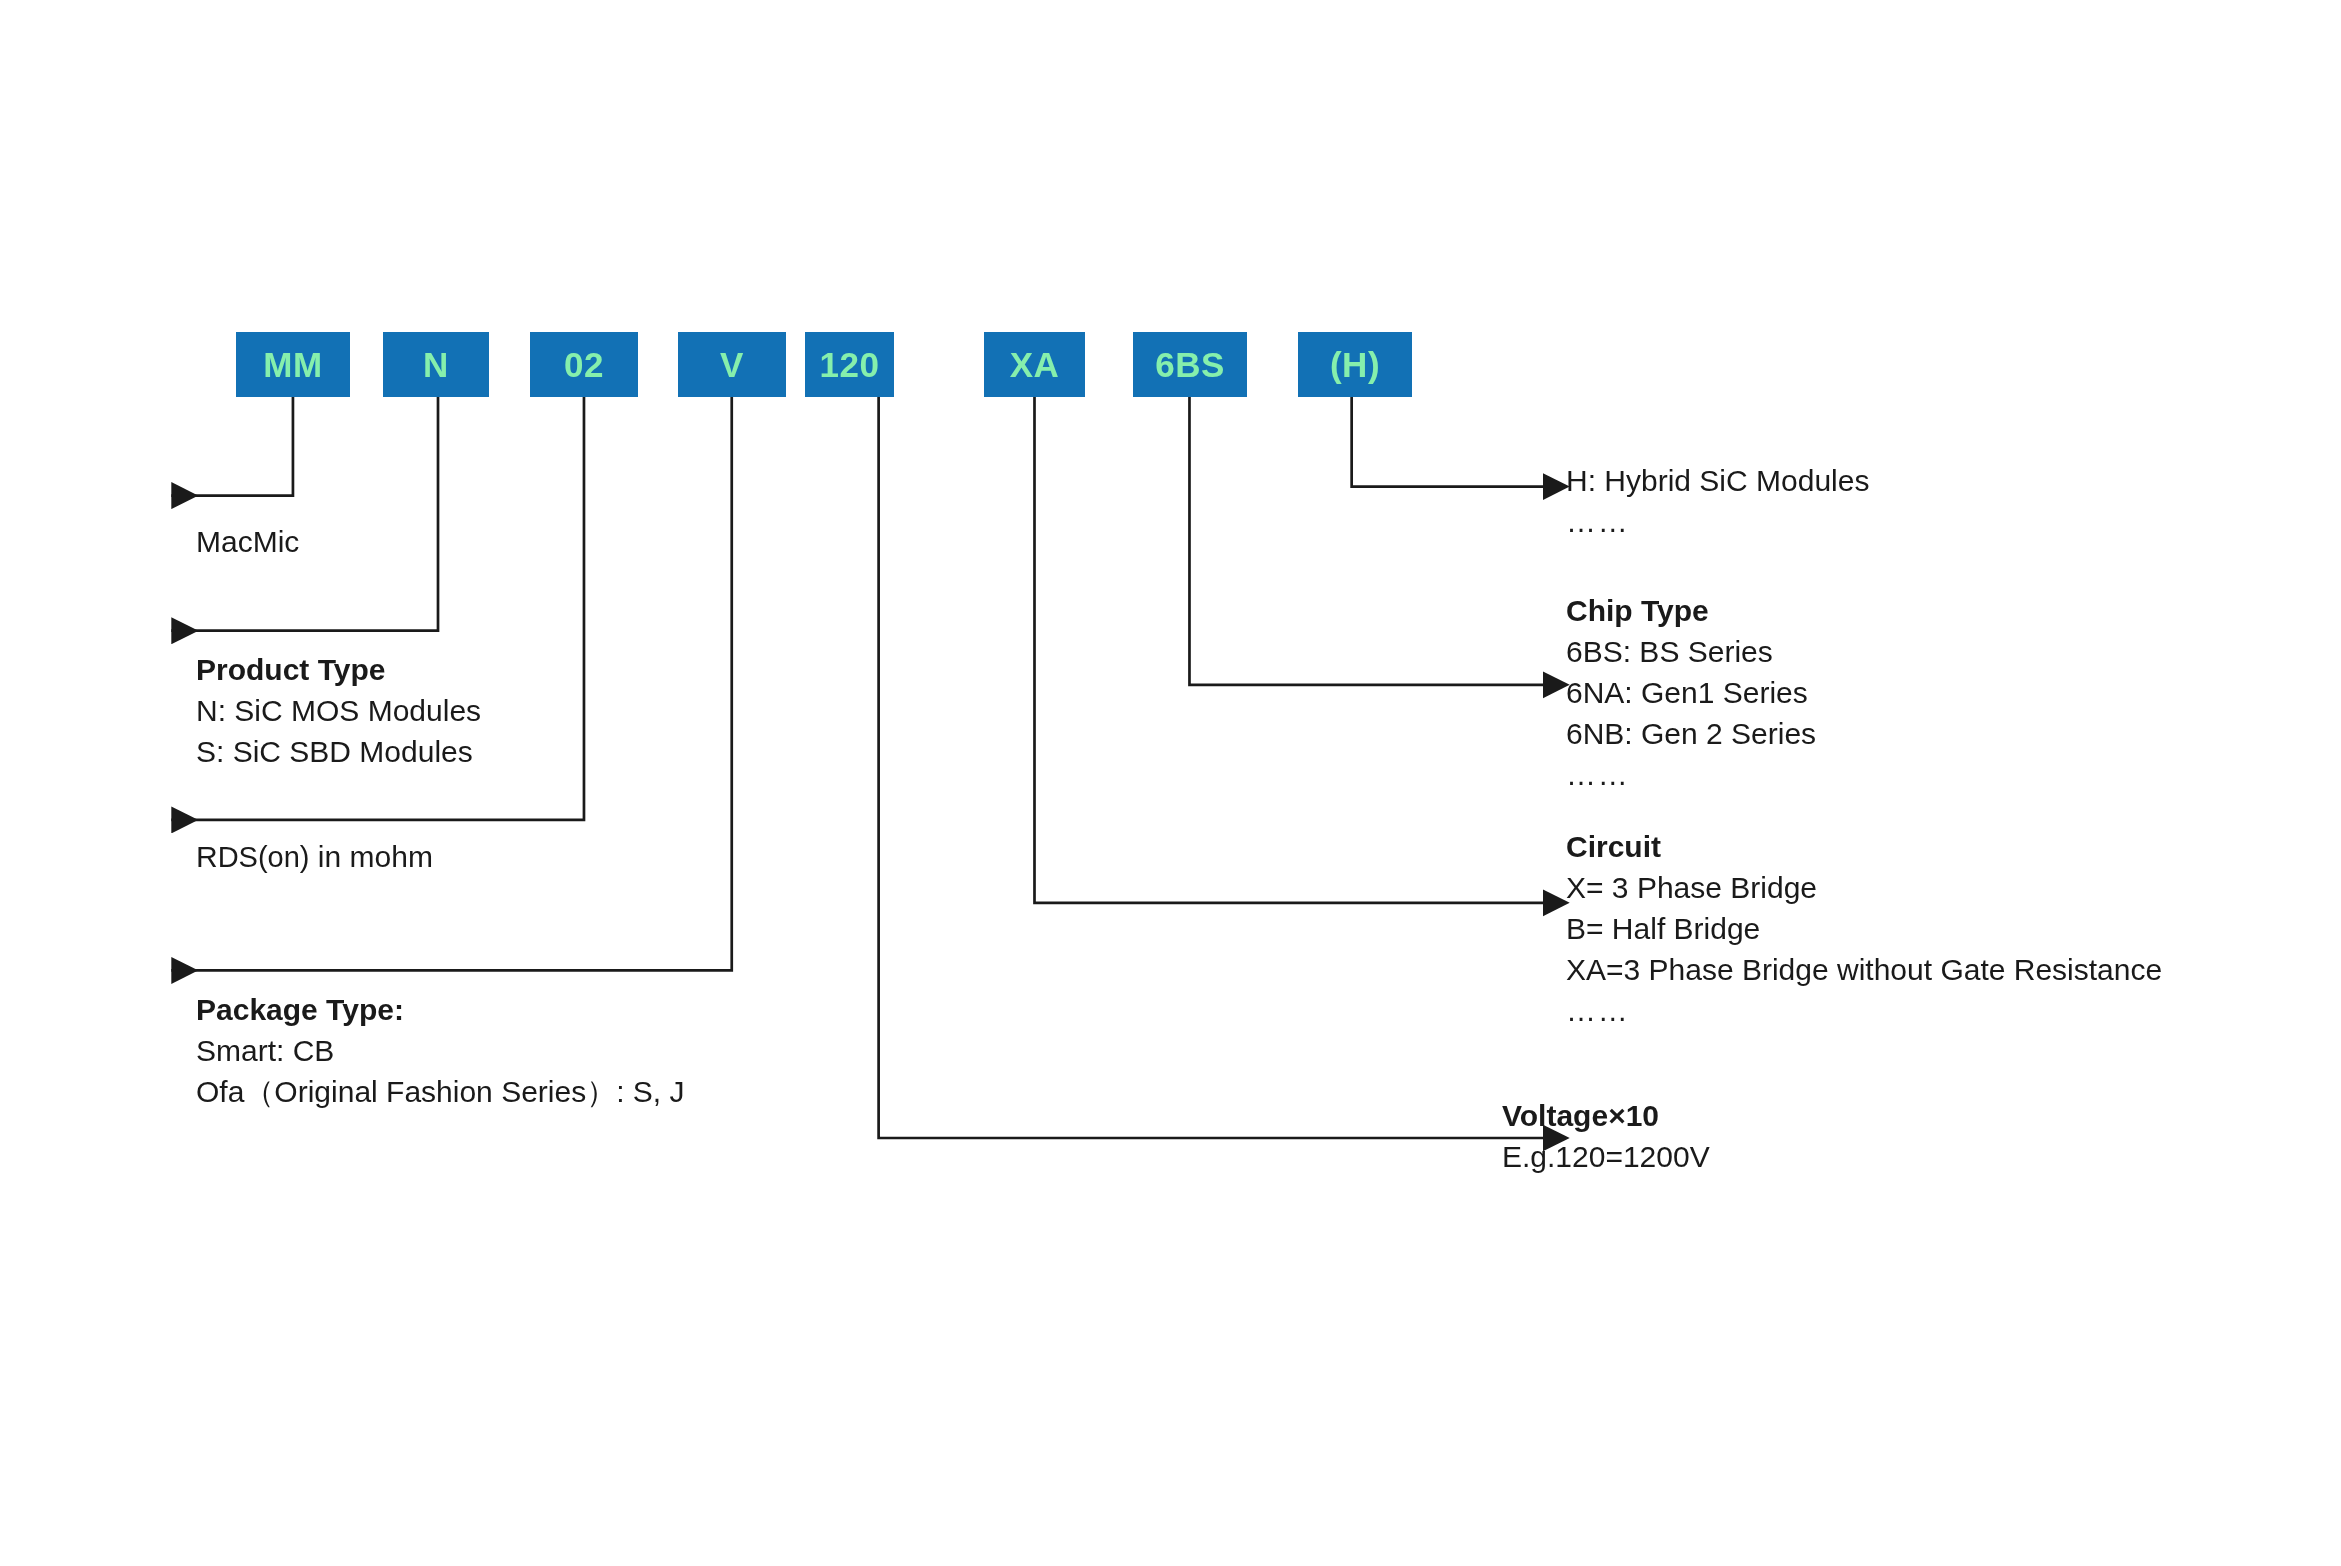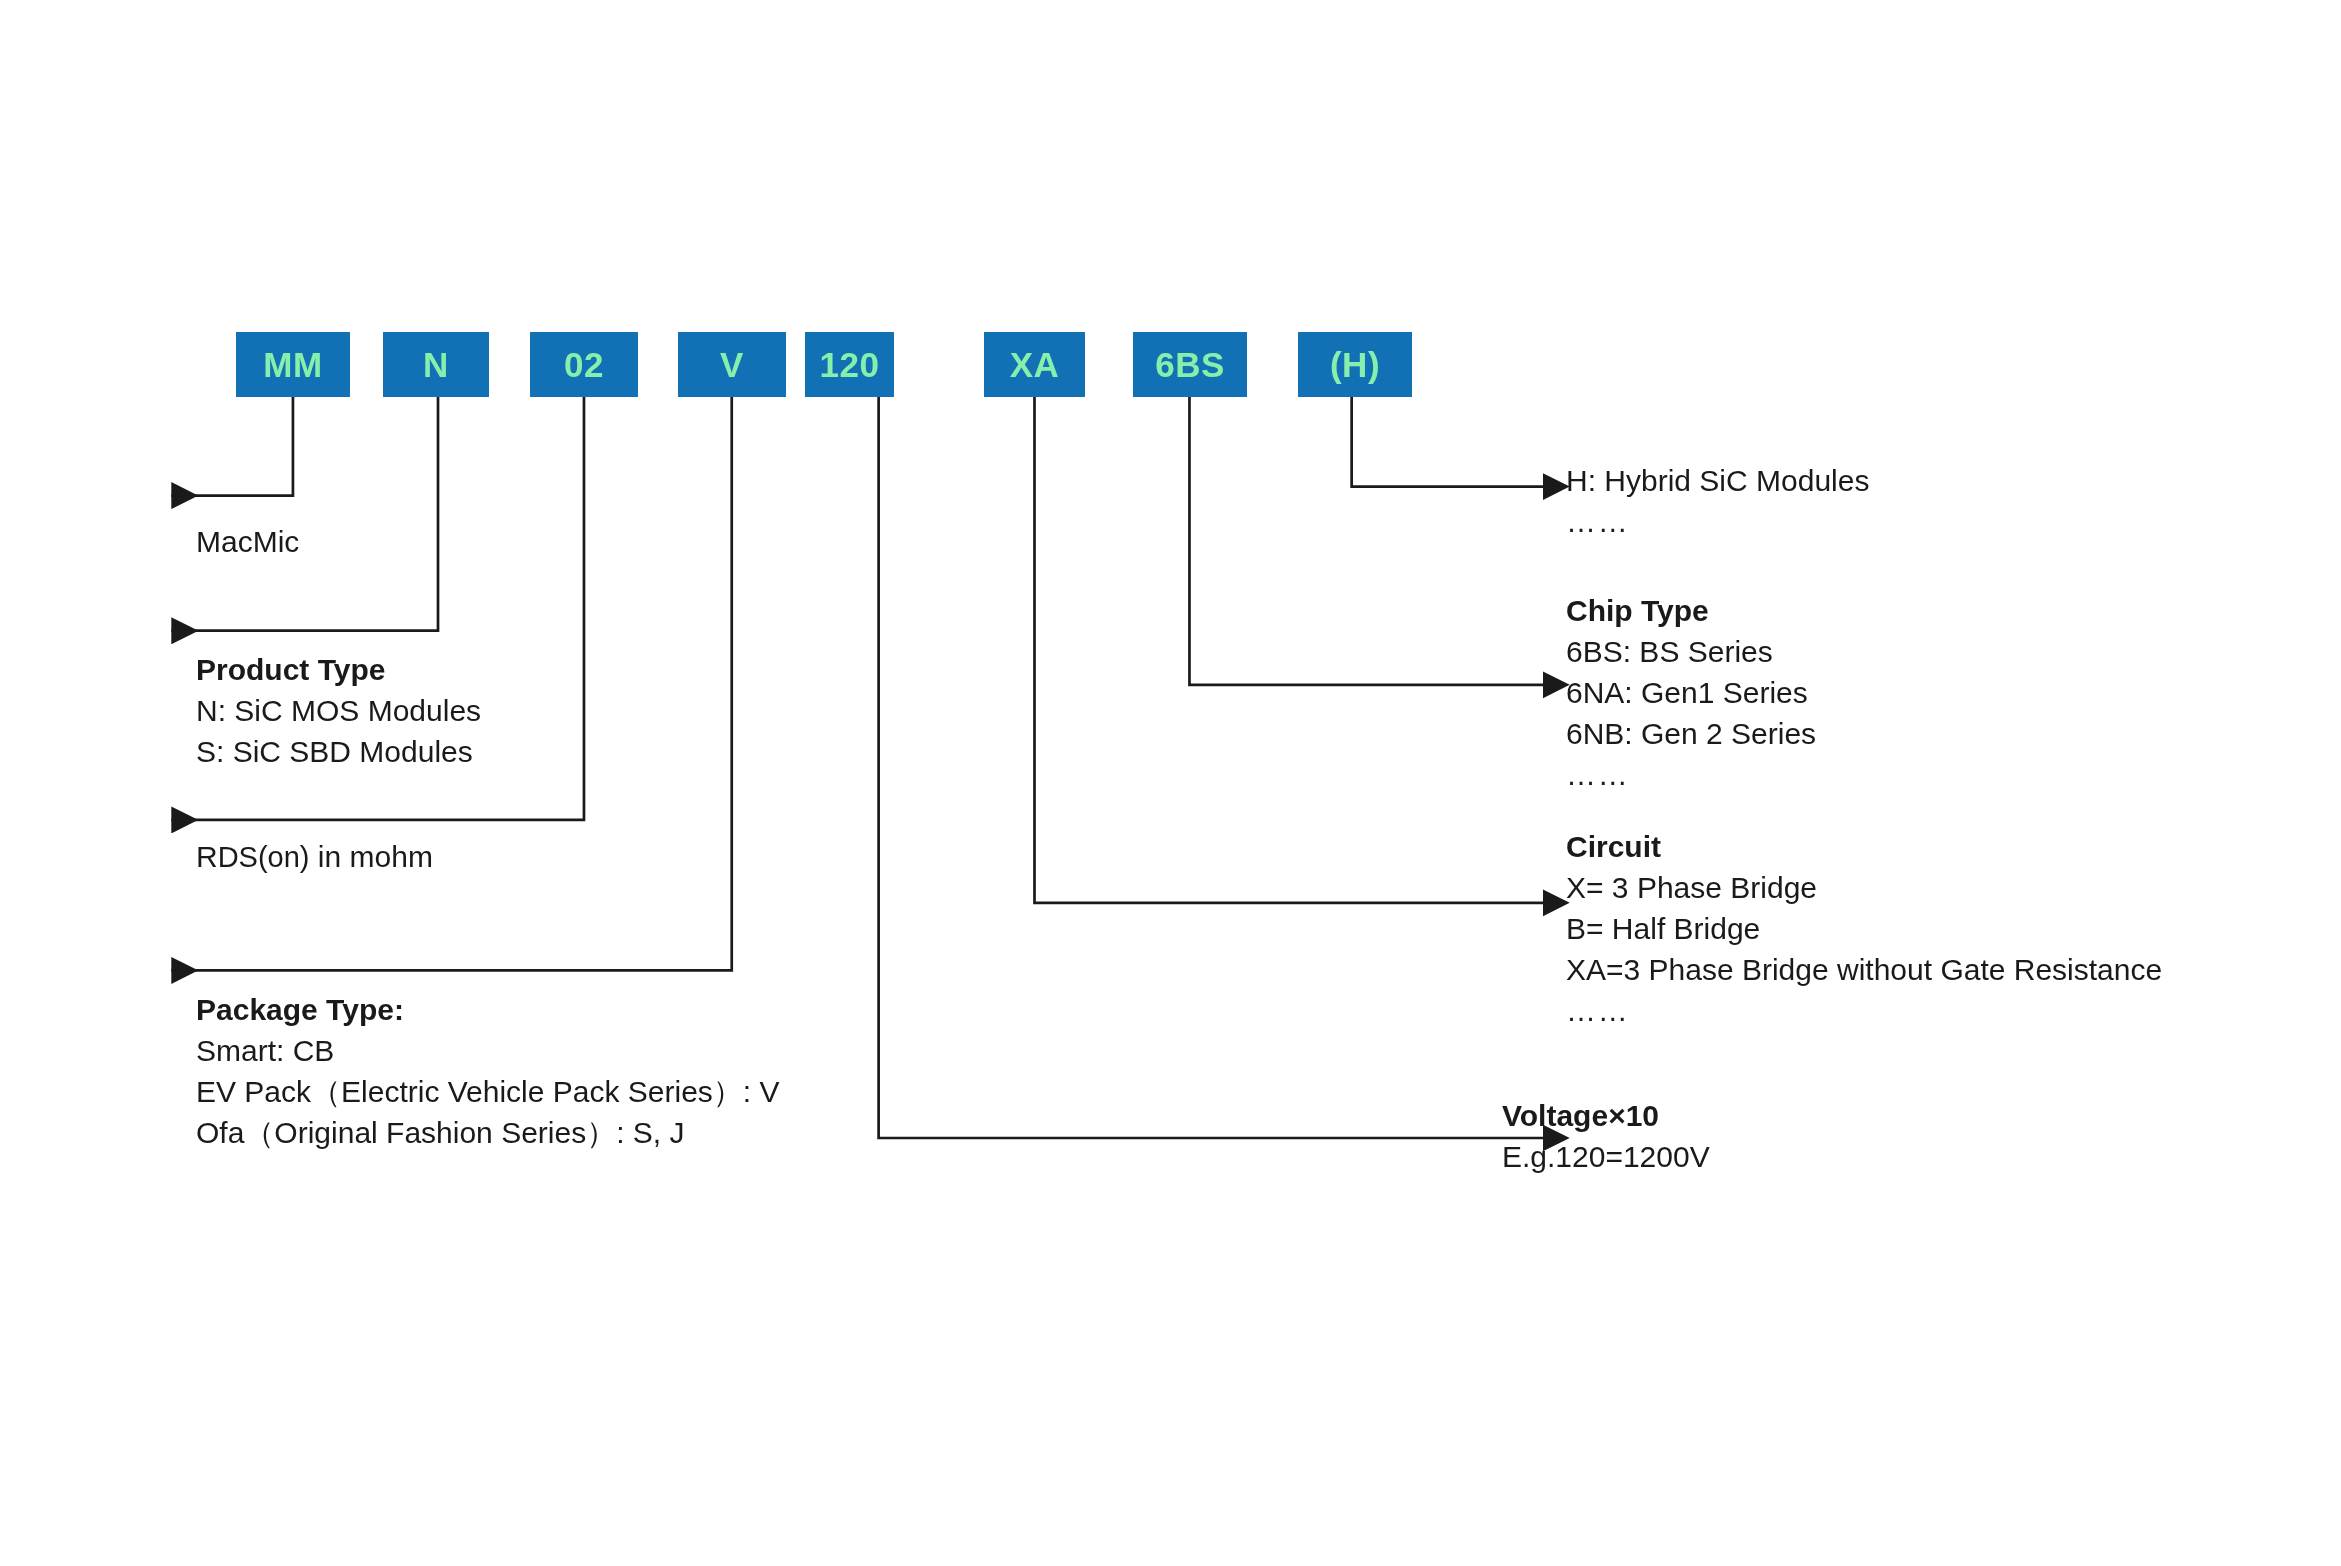--- a/index.html
+++ b/index.html
@@ -119,21 +119,20 @@
     <div>S: SiC SBD Modules</div>
   </div>
 
   <div class="lbl" style="left:196px; top:836px;">
     <div><span>R</span><span class="sub">DS(on)</span><span> in mohm</span></div>
   </div>
 
   <div class="lbl" style="left:196px; top:989px;">
     <div class="hd">Package Type:</div>
     <div>Smart: CB</div>
-    <div>EV Pack（Electric Vehicle Pack Series）:  V</div>
     <div>Ofa（Original Fashion Series）: S, J</div>
   </div>
 
   <div class="lbl" style="left:1566px; top:460px;">
     <div>H: Hybrid SiC Modules</div>
     <div class="dots">……</div>
   </div>
 
   <div class="lbl" style="left:1566px; top:590px;">
     <div class="hd">Chip Type</div>

